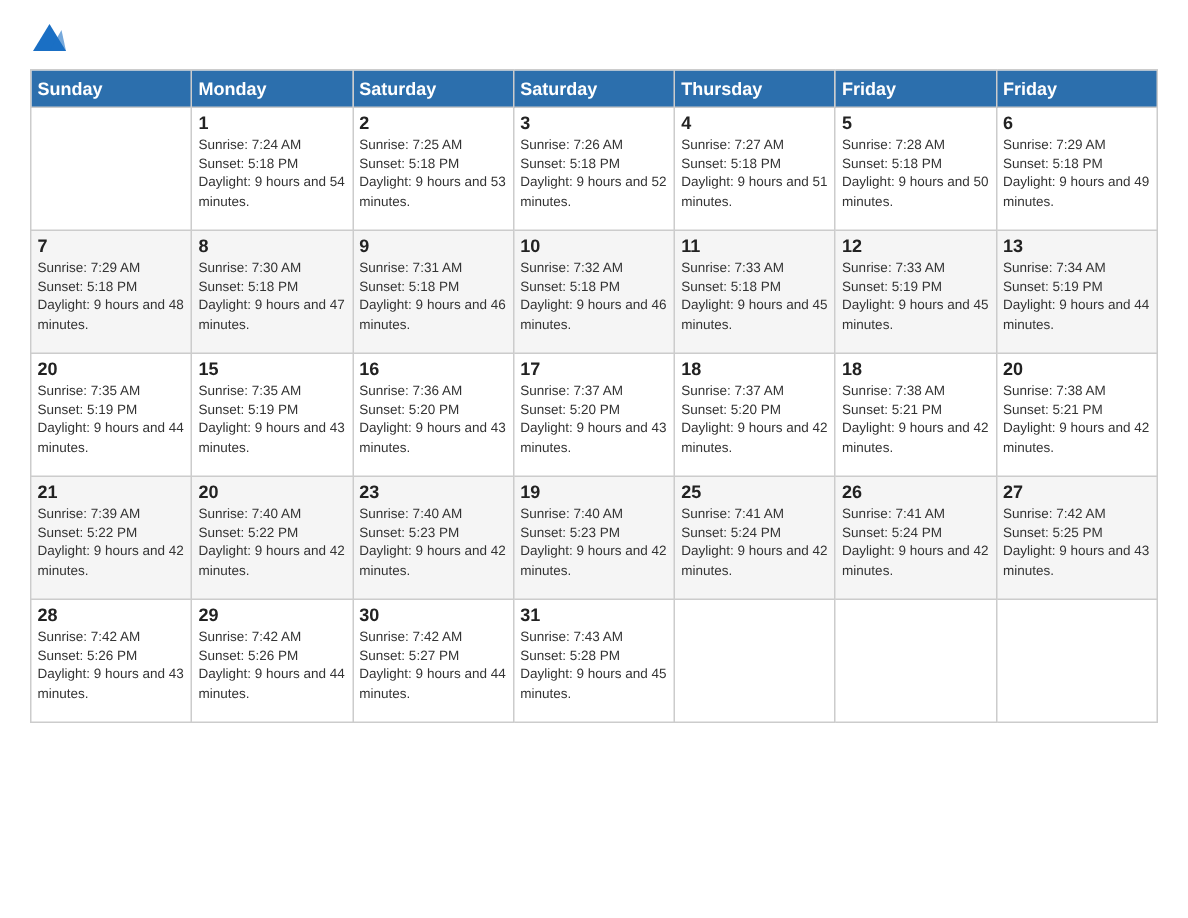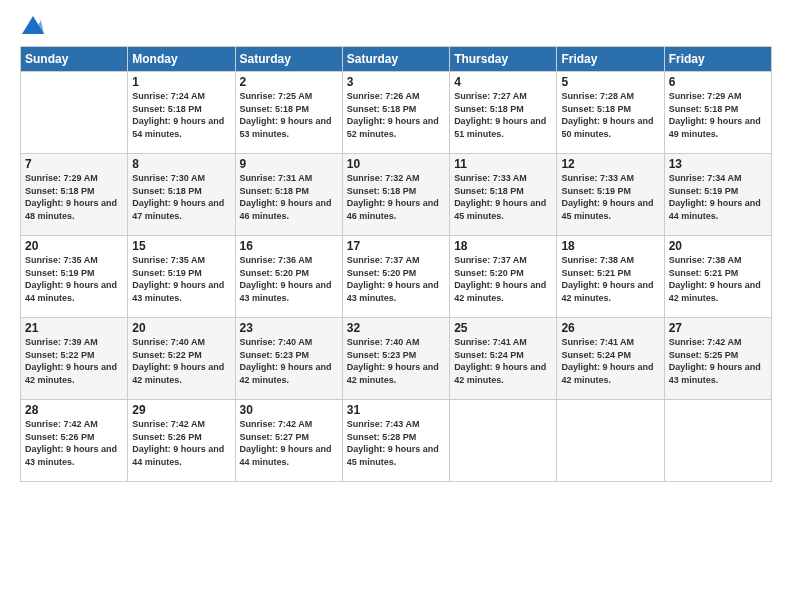--- a/index.html
+++ b/index.html
@@ -91,21 +91,20 @@
       font-size: 12px;
       font-weight: bold;
       color: #222;
       display: block;
       margin-bottom: 1px;
     }
     .day-info {
       font-size: 9px;
       color: #333;
       line-height: 1.4;
-      font-weight: bold;
     }
     .empty-cell {
       background: #fff !important;
     }
   </style>
 </head>
 <body>
 
 <div class="page">
   <div class="header">
@@ -234,21 +233,21 @@
           </td>
           <td>
             <span class="day-number">20</span>
             <div class="day-info">Sunrise: 7:40 AM<br>Sunset: 5:22 PM<br>Daylight: 9 hours and 42 minutes.</div>
           </td>
           <td>
             <span class="day-number">23</span>
             <div class="day-info">Sunrise: 7:40 AM<br>Sunset: 5:23 PM<br>Daylight: 9 hours and 42 minutes.</div>
           </td>
           <td>
-            <span class="day-number">32</span>
+            <span class="day-number">19</span>
             <div class="day-info">Sunrise: 7:40 AM<br>Sunset: 5:23 PM<br>Daylight: 9 hours and 42 minutes.</div>
           </td>
           <td>
             <span class="day-number">25</span>
             <div class="day-info">Sunrise: 7:41 AM<br>Sunset: 5:24 PM<br>Daylight: 9 hours and 42 minutes.</div>
           </td>
           <td>
             <span class="day-number">26</span>
             <div class="day-info">Sunrise: 7:41 AM<br>Sunset: 5:24 PM<br>Daylight: 9 hours and 42 minutes.</div>
           </td>

